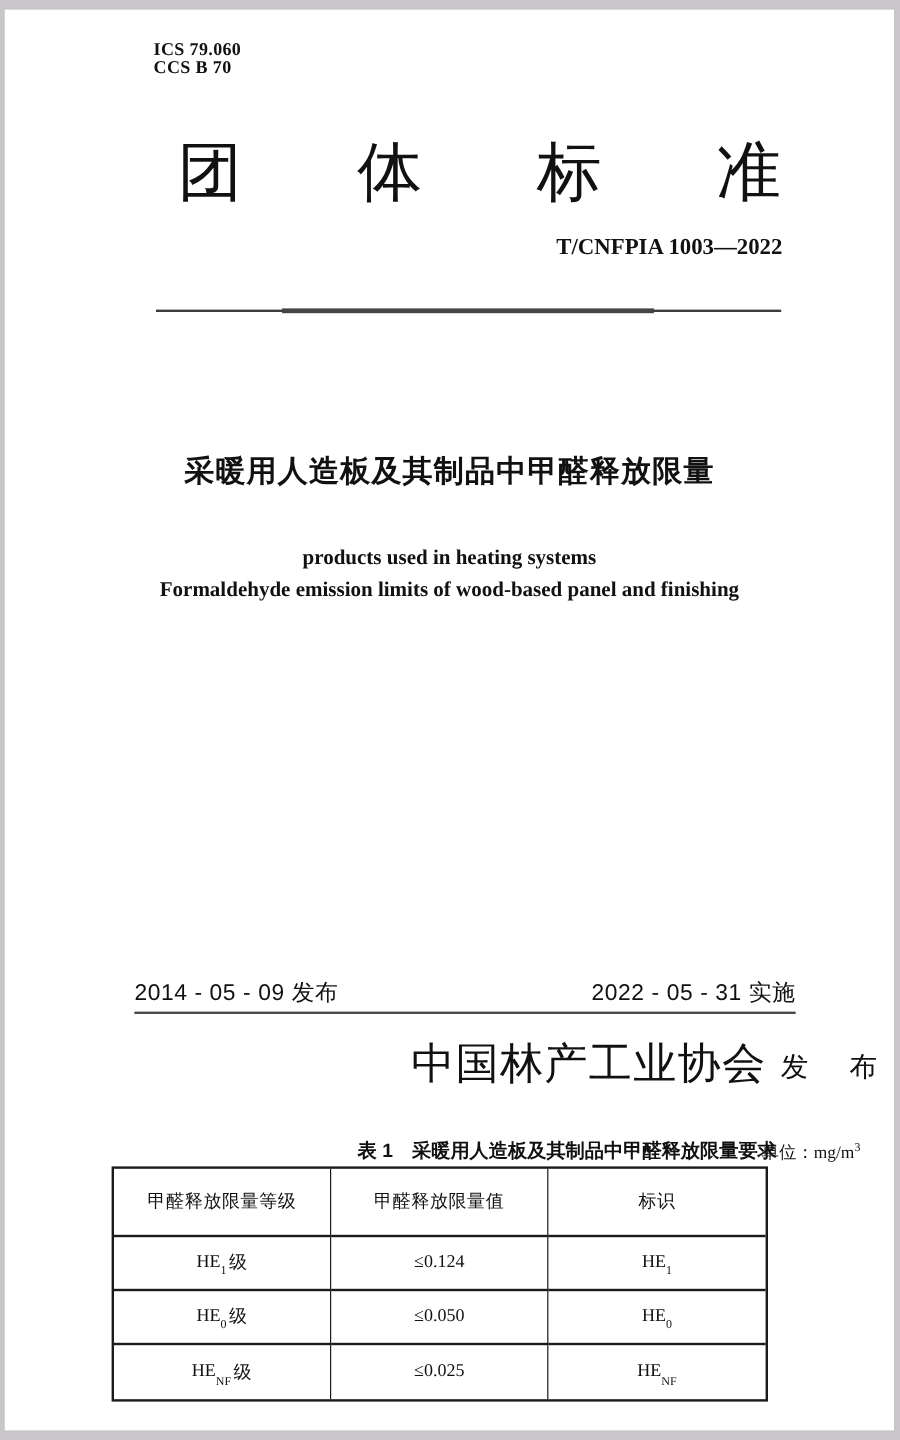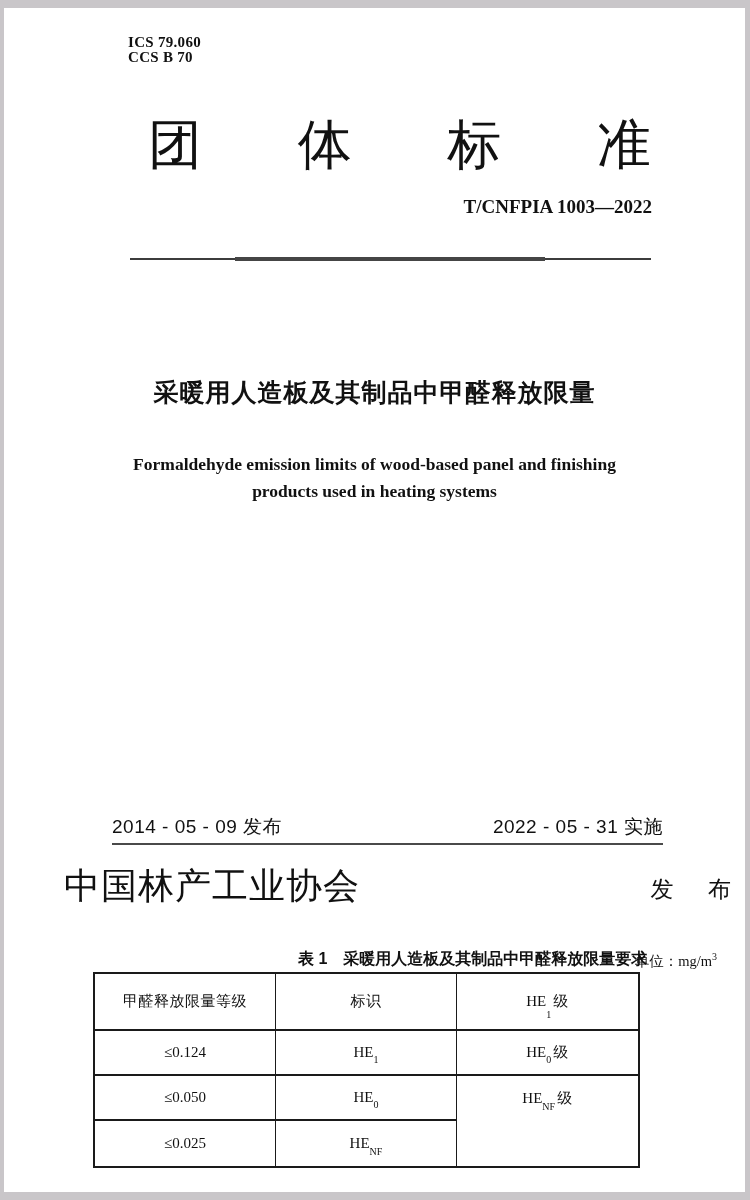--- a/index.html
+++ b/index.html
@@ -86,21 +86,21 @@
   }
   .date-underline {
     left: 108px; top: 835px; width: 551px; height: 2px;
     background: #4a4a4a;
   }
 
   
   .publisher-row {
     left: 0; top: 854px; width: 741px;
     display: flex;
-    justify-content: space-between;
+    justify-content: flex-end;
     align-items: center;
     gap: 12px;
   }
   .publisher-name {
     font-size: 36px;
     font-weight: 400;
     letter-spacing: 1px;
     padding-left: 60px;
   }
   .publisher-label {
@@ -176,41 +176,42 @@
     <span>准</span>
   </div>
 
   <div class="abs std-number">T/CNFPIA 1003—2022</div>
 
   <div class="abs head-rule"></div>
 
   <div class="abs main-title-zh">采暖用人造板及其制品中甲醛释放限量</div>
 
   <div class="abs main-title-en">
+    <div>products used in heating systems</div>
     <div>Formaldehyde emission limits of wood-based panel and finishing</div>
-    <div>products used in heating systems</div>
   </div>
 
   <div class="abs date-row">
     <span>2014 - 05 - 09 发布</span>
     <span>2022 - 05 - 31 实施</span>
   </div>
   <div class="abs date-underline"></div>
 
   <div class="abs publisher-row">
     <span class="publisher-name">中国林产工业协会</span>
     <span class="publisher-label">发 布</span>
   </div>
 
   <div class="abs table-caption">表 1　采暖用人造板及其制品中甲醛释放限量要求</div>
   <div class="abs unit-label"><span>单位：mg/m</span><sup>3</sup></div>
 
   <div class="abs limits-table">
 
     <div class="cell">甲醛释放限量等级</div>
+    <div class="cell">甲醛释放限量值</div>
     <div class="cell">标识</div>
 
     <div class="cell">
       <span class="latin">HE</span>
         <span class="subsc">1</span>
         <span class="grade-suffix">级</span>
     </div>
     <div class="cell">
       <span class="limit-val">≤0.124</span>
     </div>

